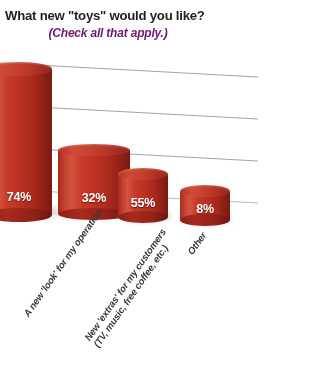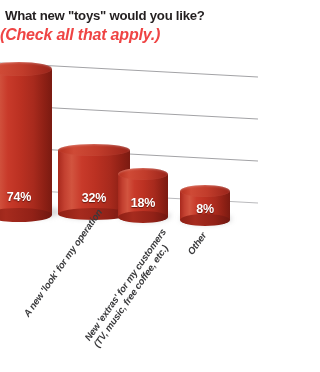--- a/index.html
+++ b/index.html
@@ -13,22 +13,22 @@
   #chart-root{position:absolute;inset:0;overflow:hidden;}
 
   
   .title{
     position:absolute;left:5px;top:8px;
     font-size:13.2px;font-weight:bold;color:#231f20;
     letter-spacing:-0.25px;white-space:nowrap;
   }
   .subtitle{
     position:absolute;left:0;top:26px;width:216px;
-    text-align:left;
-    font-size:16px;font-style:italic;font-weight:bold;color:#ef4444;
+    text-align:center;
+    font-size:12px;font-style:italic;font-weight:bold;color:#701a75;
     letter-spacing:-0.2px;white-space:nowrap;
   }
 
   
   .plot{position:absolute;left:0;top:55px;width:271px;height:200px;}
   .gridsvg{position:absolute;left:0;top:0;width:271px;height:200px;}
 
   
   .bar{position:absolute;}
   .cyl-body{
@@ -108,21 +108,21 @@
       <div class="cyl-bottom" style="bottom:-6px;height:12px;"></div>
       <div class="cyl-top" style="top:-6px;height:12px;"></div>
       <div class="bar-value" style="bottom:9px;">32%</div>
     </div>
 
     <div class="cyl-shadow" style="left:119px;top:155px;width:52px;height:12px;"></div>
     <div class="bar" style="left:118px;top:119px;width:50px;height:43px;">
       <div class="cyl-body"></div>
       <div class="cyl-bottom" style="bottom:-6px;height:12px;"></div>
       <div class="cyl-top" style="top:-6px;height:12px;"></div>
-      <div class="bar-value" style="bottom:7px;">18%</div>
+      <div class="bar-value" style="bottom:7px;">55%</div>
     </div>
 
     <div class="cyl-shadow" style="left:180px;top:158px;width:52px;height:12px;"></div>
     <div class="bar" style="left:180px;top:136px;width:50px;height:29px;">
       <div class="cyl-body"></div>
       <div class="cyl-bottom" style="bottom:-6px;height:12px;"></div>
       <div class="cyl-top" style="top:-6px;height:12px;"></div>
       <div class="bar-value" style="bottom:4px;">8%</div>
     </div>
 

